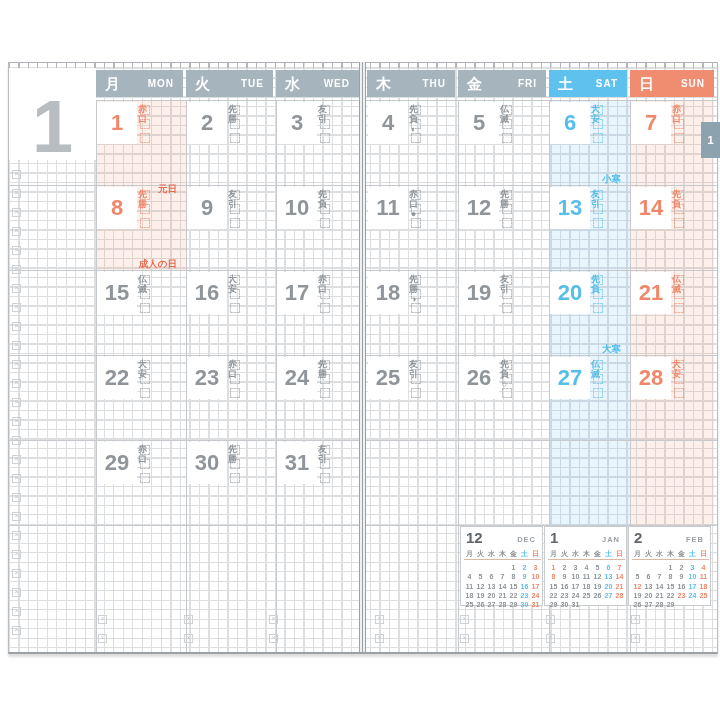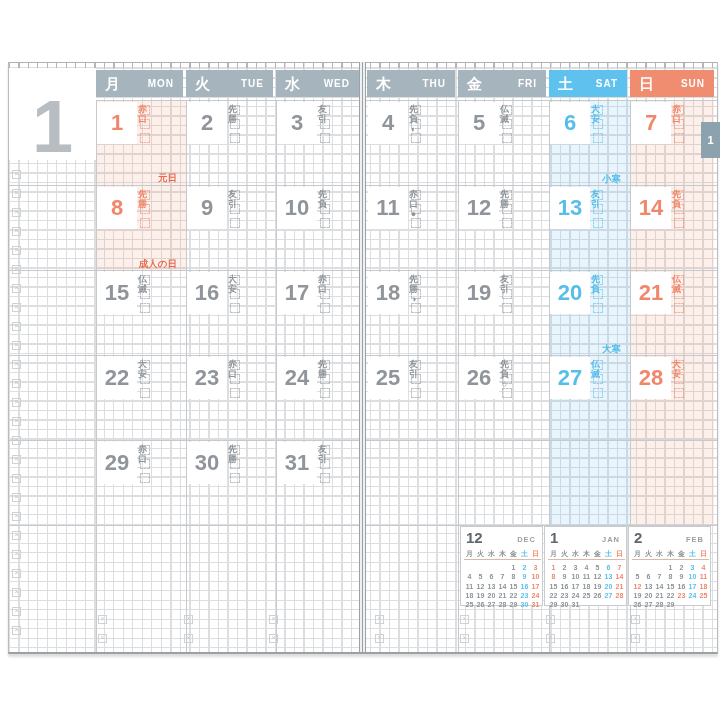--- a/index.html
+++ b/index.html
@@ -146,21 +146,21 @@
   <div id="days">
       <div class="day c-sun" style="left: 88px; top: 40px; width: 88px;">
         <div class="numbox">1</div>
         <div class="checks">
           <div class="chk"></div>
           <div class="chk"></div>
           <div class="chk"></div>
         </div>
         <div class="roku">赤口</div>
       </div>
-      <div class="daylabel lbl-red" style="left: 87px; top: 110px; width: 86px;">元日</div>
+      <div class="daylabel lbl-red" style="left: 87px; top: 121px; width: 86px;">元日</div>
       <div class="day c-gray" style="left: 178px; top: 40px; width: 88px;">
         <div class="numbox">2</div>
         <div class="checks">
           <div class="chk"></div>
           <div class="chk"></div>
           <div class="chk"></div>
         </div>
         <div class="roku">先勝</div>
       </div>
       <div class="day c-gray" style="left: 268px; top: 40px; width: 83px;">

